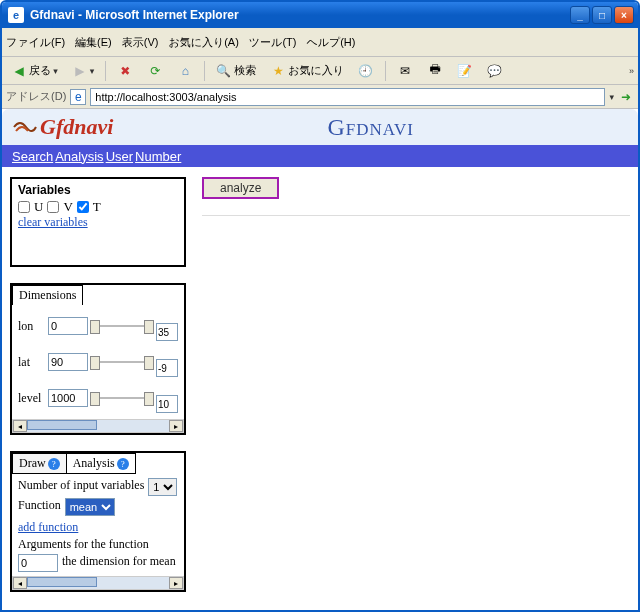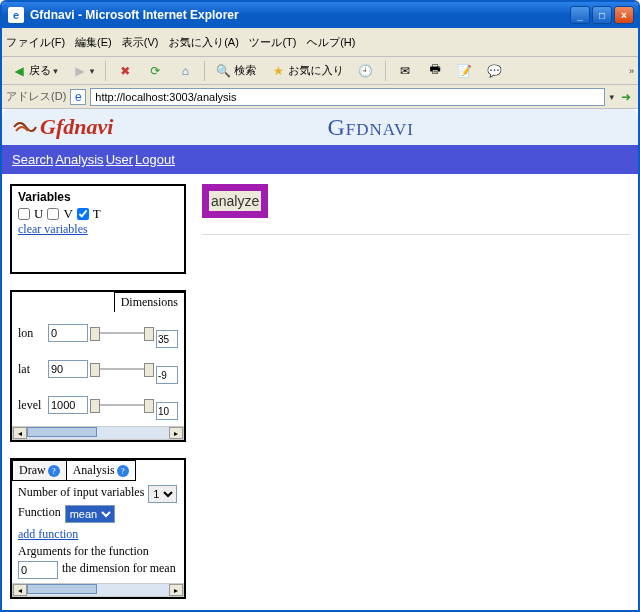--- a/index.html
+++ b/index.html
@@ -42,30 +42,30 @@
   .addrbar{height:24px;background:#ece9d8;border-bottom:1px solid #c0c0c0;display:flex;align-items:center;padding:0 4px;gap:4px;font-size:11px;}
   .addrbar .label{color:#555;}
   .addrbar input{flex:1;height:18px;border:1px solid #7f9db9;padding:0 4px;font-size:11px;}
   .chev{font-size:9px;color:#333;}
   
   .page{height:calc(612px - 26px - 20px - 28px - 24px - 4px);overflow:auto;background:#fff;border-radius:7px;}
   .pagehdr{height:36px;background:#e8f0fa;display:flex;align-items:center;padding:0 10px;}
   .logo{font-family:"Times New Roman",serif;font-size:22px;font-style:italic;color:#c03020;font-weight:bold;display:flex;align-items:center;gap:2px;}
   .logo svg{width:26px;height:20px;}
   .brand{flex:1;text-align:center;font-family:"Times New Roman",serif;font-variant:small-caps;font-size:24px;color:#3555aa;letter-spacing:1px;}
-  .navbar{height:29px;background:#4a52d8;color:#fff;display:flex;align-items:center;padding:0 10px;gap:2px;}
+  .navbar{height:22px;background:#4a52d8;color:#fff;display:flex;align-items:center;padding:0 10px;gap:2px;}
   .navbar a{color:#fff;text-decoration:underline;font-size:13px;}
   .content{display:flex;gap:16px;padding:10px 8px;}
   .leftcol{width:176px;display:flex;flex-direction:column;gap:16px;}
   .panel{border:2px solid #000;padding:4px 6px 8px 6px;background:#fff;position:relative;}
   .panel-title{font-weight:bold;font-size:12px;margin-bottom:2px;}
   .var-row{display:flex;align-items:center;gap:4px;font-family:"Times New Roman",serif;font-size:13px;}
   .var-row input[type=checkbox]{width:12px;height:12px;}
   .clearlink{color:#1a4fc0;text-decoration:underline;font-family:"Times New Roman",serif;font-size:12px;}
-  .dimtabs{display:flex;margin:-4px -6px 6px -6px;justify-content:flex-end;}
+  .dimtabs{display:flex;margin:-4px -6px 6px -6px;}
   .dimtab{border:1px solid #000;border-bottom:none;padding:2px 6px;font-family:"Times New Roman",serif;font-size:12px;background:#fff;margin-right:-1px;}
   .dimrow{display:flex;align-items:center;margin:6px 0;font-family:"Times New Roman",serif;font-size:12px;}
   .dimrow label{width:30px;}
   .numbox{width:40px;height:18px;border:1px solid #7f9db9;font-size:11px;padding:0 2px;}
   .slider{flex:1;height:8px;position:relative;margin:0 2px;}
   .slider-track{position:absolute;left:0;right:0;top:3px;height:2px;background:#bbb;}
   .slider-thumb{position:absolute;top:-2px;width:10px;height:14px;background:#ece9d8;border:1px solid #888;}
   .endbox{width:22px;height:18px;border:1px solid #7f9db9;font-size:10px;padding:0 1px;margin-top:12px;}
   .hscroll{height:14px;display:flex;align-items:center;border:1px solid #ccc;margin:4px -6px -8px -6px;background:#ece9d8;}
   .hscroll .sbtn{width:14px;height:12px;background:#ece9d8;border:1px solid #999;display:flex;align-items:center;justify-content:center;font-size:8px;}
@@ -73,21 +73,21 @@
   .hscroll .sthumb{position:absolute;left:0;top:0;width:70px;height:10px;background:#b8cce4;border:1px solid #6a8fbf;}
   .drawtabs{display:flex;margin:-4px -6px 4px -6px;}
   .drawtab{border:1px solid #000;padding:2px 6px;font-family:"Times New Roman",serif;font-size:12px;background:#fff;display:flex;align-items:center;gap:2px;margin-right:-1px;}
   .drawtab.inactive{background:#f5f5f5;}
   .qmark{width:12px;height:12px;border-radius:50%;background:#2a7fe8;color:#fff;font-size:9px;display:inline-flex;align-items:center;justify-content:center;}
   .formrow{font-family:"Times New Roman",serif;font-size:12px;margin:2px 0;display:flex;align-items:flex-start;gap:4px;flex-wrap:wrap;}
   select.tiny{height:18px;border:1px solid #7f9db9;font-size:11px;}
   .sel-highlight{background:#2a5fc0;color:#fff;}
   .addfn{color:#1a4fc0;text-decoration:underline;}
   .rightcol{flex:1;}
-  .analyze-btn{border:7px solid #a21caf;background:#ece9d8;padding:2px 2px;font-size:14px;color:#333;}
+  .analyze-btn{border:2px solid #a21caf;background:#ece9d8;padding:2px 16px;font-size:12px;color:#333;}
   hr.faint{border:none;border-top:1px solid #ddd;margin:16px 0;}
 </style>
 </head>
 <body>
 
 <div class="titlebar">
   <span class="ie-icon">e</span>
   <span class="title">Gfdnavi - Microsoft Internet Explorer</span>
   <div class="winbtns">
     <div class="winbtn min">_</div>
@@ -169,21 +169,21 @@
           <path d="M4 14 Q10 6 16 14" stroke="#c05020" stroke-width="2" fill="none"></path>
         </svg>
       <span>Gfdnavi</span>
     </div>
     <div class="brand">Gfdnavi</div>
   </div>
   <div class="navbar">
     <a>Search</a>
     <a>Analysis</a>
     <a>User</a>
-    <a>Logout</a>
+    <a>Number</a>
   </div>
 
   <div class="content">
     <div class="leftcol">
 
       <div class="panel" style="height:90px;">
         <div class="panel-title">Variables</div>
         <div class="var-row">
           <input type="checkbox" style=""> 
             <span>U</span>

